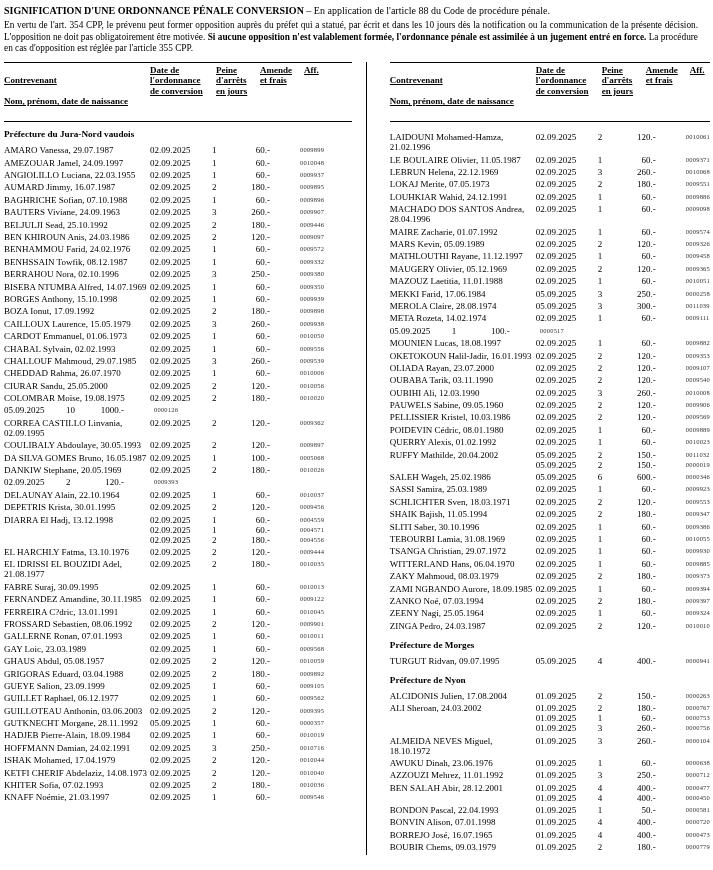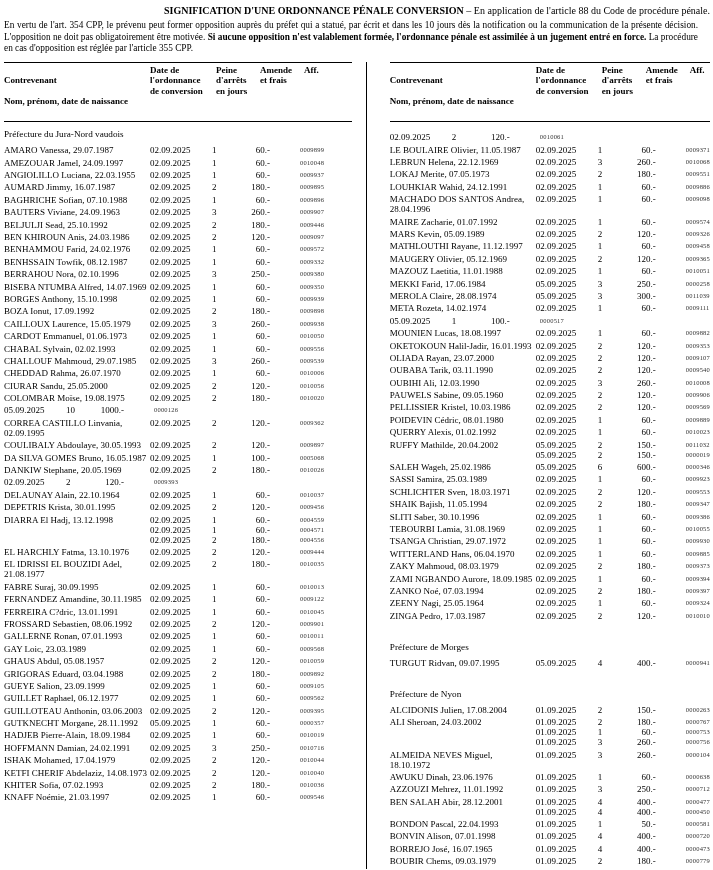--- a/index.html
+++ b/index.html
@@ -2,39 +2,39 @@
 <html><head>
 <meta charset="utf-8">
 <style>
   html,body{margin:0;padding:0;background:#fff;}
   .page{
     width:713px;height:870px;box-sizing:border-box;
     padding:4px 3px 0 4px;overflow:hidden;
     background:#fff;color:#000;
     font-family:"Liberation Serif","DejaVu Serif",serif;
   }
-  .doc-title{font-size:10px;line-height:13px;margin-bottom:3px;text-align:right;}
+  .doc-title{font-size:10px;line-height:13px;margin-bottom:3px;}
   .doc-title .bold{font-weight:bold;}
   .intro{font-size:9.3px;line-height:11.6px;text-align:justify;margin:0 12px 7px 0;}
   .intro .bold{font-weight:bold;}
   .columns{display:flex;align-items:stretch;}
   .col{box-sizing:border-box;}
   .col-left{width:364px;padding-right:14px;}
   .col-right{flex:1;border-left:1px solid #000;padding-left:23px;}
   .thead{
     display:grid;grid-template-columns:146px 66px 44px 44px 1fr;
     border-top:1.6px solid #000;border-bottom:1.6px solid #000;
     padding:2px 0 4px 0;
     font-weight:bold;font-size:9px;line-height:10.5px;
   }
-  .thead .hcell{white-space:pre-line;}
+  .thead .hcell{white-space:pre-line;text-decoration:underline;}
   .tbody{padding-top:1px;}
-  .section-title{font-weight:normal;font-size:9.2px;line-height:11px;margin:6px 0 5px 0;}
+  .section-title{font-weight:bold;font-size:9.2px;line-height:11px;margin:6px 0 5px 0;}
   .section.untitled{padding-top:9px;}
-  .section + .section{margin-top:21px;}
+  .section + .section{margin-top:9px;}
   .entry{display:flex;margin-bottom:2.4px;}
   .entry .name{width:146px;font-size:9px;line-height:10px;padding-right:2px;box-sizing:border-box;}
   .entry .rows{flex:1;}
   .conv-row{display:grid;grid-template-columns:62px 26px 32px 1fr;font-size:9px;line-height:10px;}
   .conv-row .amount{text-align:right;}
   .conv-row .aff{padding-left:30px;font-size:6.5px;line-height:10px;color:#333;letter-spacing:.2px;}
 </style>
 </head>
 <body>
 
@@ -645,20 +645,21 @@
         <div class="hcell">Peine
 d'arrêts
 en jours</div>
         <div class="hcell">Amende
 et frais</div>
         <div class="hcell">Aff.</div>
       </div>
       <div class="tbody">
           <div class="section untitled">
             <div class="entry">
+              <div class="name">LAIDOUNI Mohamed-Hamza, 21.02.1996</div>
               <div class="rows">
                 <div class="conv-row">
                   <span class="date">02.09.2025</span>
                   <span class="days">2</span>
                   <span class="amount">120.-</span>
                   <span class="aff">0010061</span>
                 </div>
               </div>
             </div>
             <div class="entry">
@@ -1056,21 +1057,21 @@
               <div class="rows">
                 <div class="conv-row">
                   <span class="date">02.09.2025</span>
                   <span class="days">1</span>
                   <span class="amount">60.-</span>
                   <span class="aff">0009324</span>
                 </div>
               </div>
             </div>
             <div class="entry">
-              <div class="name">ZINGA Pedro, 17.03.1987</div>
+              <div class="name">ZINGA Pedro, 24.03.1987</div>
               <div class="rows">
                 <div class="conv-row">
                   <span class="date">02.09.2025</span>
                   <span class="days">2</span>
                   <span class="amount">120.-</span>
                   <span class="aff">0010010</span>
                 </div>
               </div>
             </div>
           </div>

